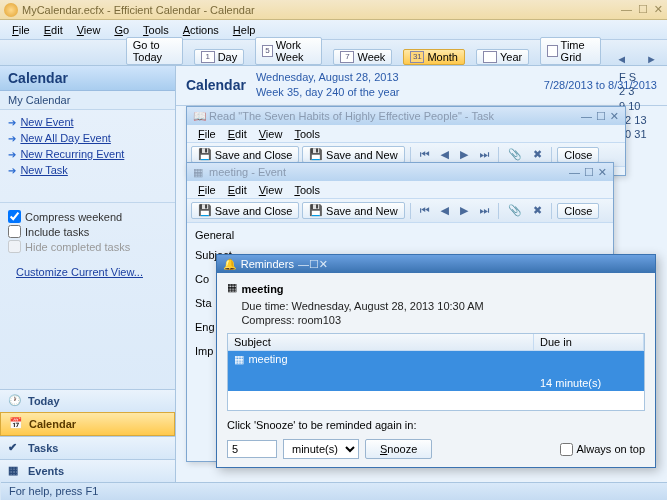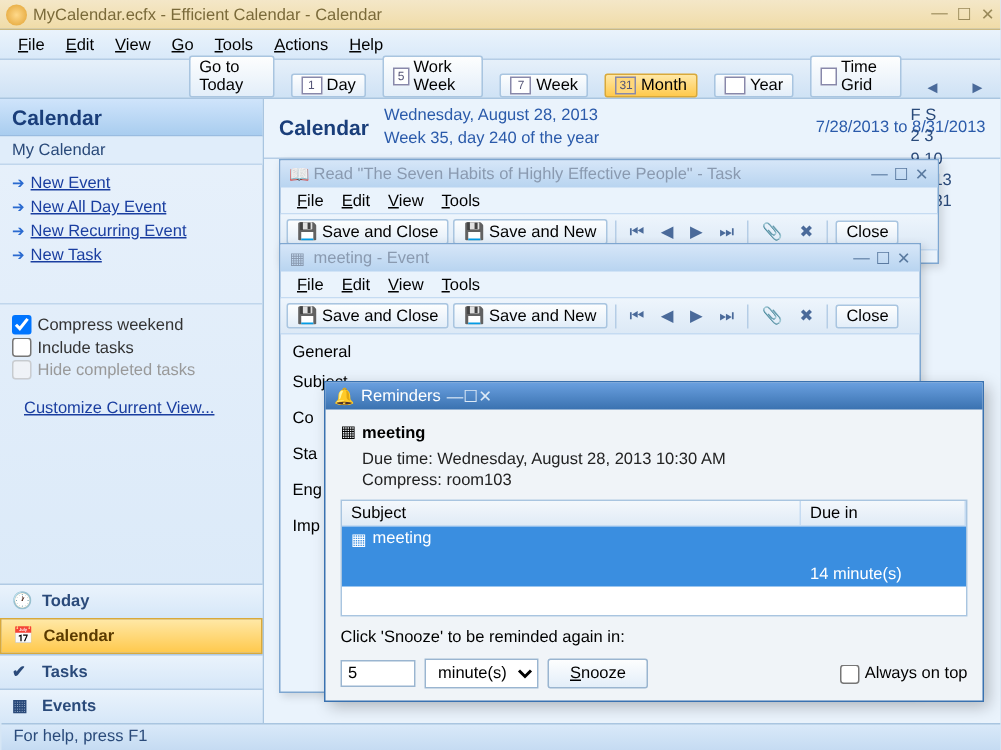--- a/index.html
+++ b/index.html
@@ -60,21 +60,21 @@
 .remlist { border:1px solid #a9c5e0; margin:6px 0; height:78px; background:#fff;}
 .remlist .hdr { display:flex; background:linear-gradient(#f4f8fc,#e0ebf6); border-bottom:1px solid #c5dbf2;}
 .remlist .hdr div { padding:2px 6px; border-right:1px solid #c5dbf2;}
 .remlist .row { display:flex; background:#3a8ee0; color:#fff;}
 .remlist .row div { padding:2px 6px;}
 .rembtns { display:flex; gap:6px; align-items:center;}
 .btn { border:1px solid #9ab5d0; background:linear-gradient(#fdfefe,#e3eef9); padding:3px 14px; border-radius:2px;}
 .snoozebox { display:flex; align-items:center; gap:6px; margin-top:8px;}
 .snoozebox input,.snoozebox select { border:1px solid #9ab5d0; padding:2px 4px; background:#fff;}
 .always { margin-left:auto; display:flex; gap:4px; align-items:center;}
-.minical { position:absolute; right:12px; top:4px; width:48px; font-size:9px; color:#2a4a7a; line-height:1.3;}
+.minical { position:absolute; right:0; top:4px; width:48px; font-size:9px; color:#2a4a7a; line-height:1.3;}
 </style>
 </head>
 <body>
 
 <div class="titlebar">
   <span class="orb"></span>
   <span class="ttl">MyCalendar.ecfx - Efficient Calendar - Calendar</span>
   <span class="winbtns">
     <span>—</span>
     <span>☐</span>

